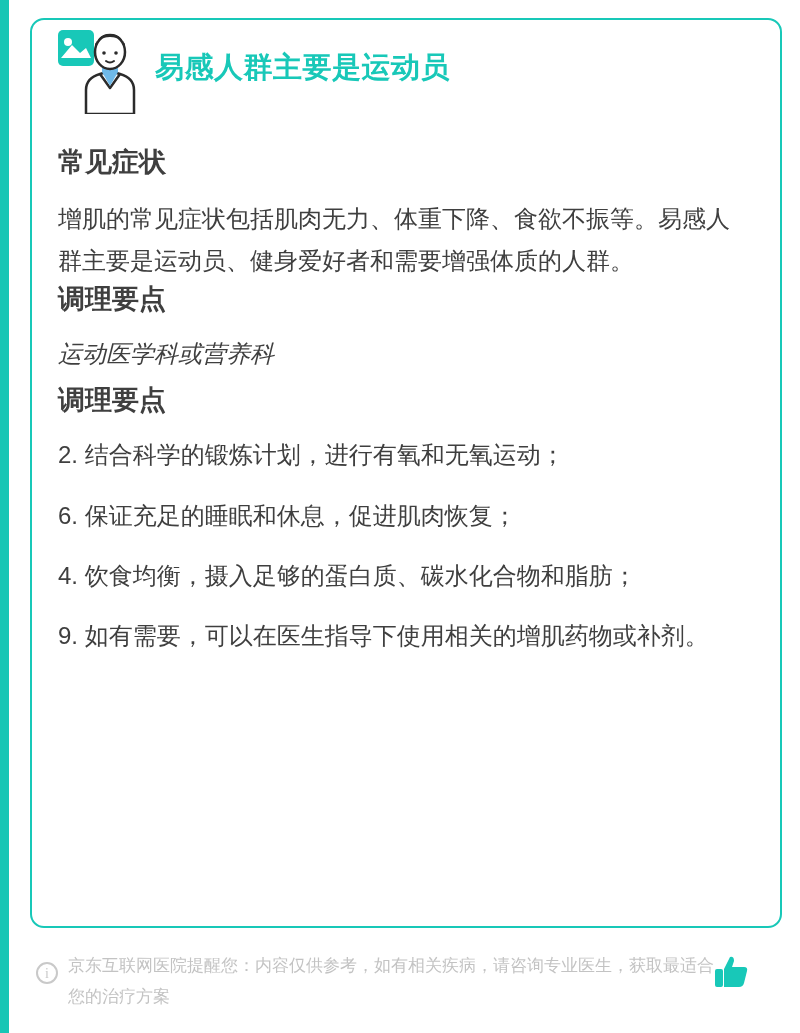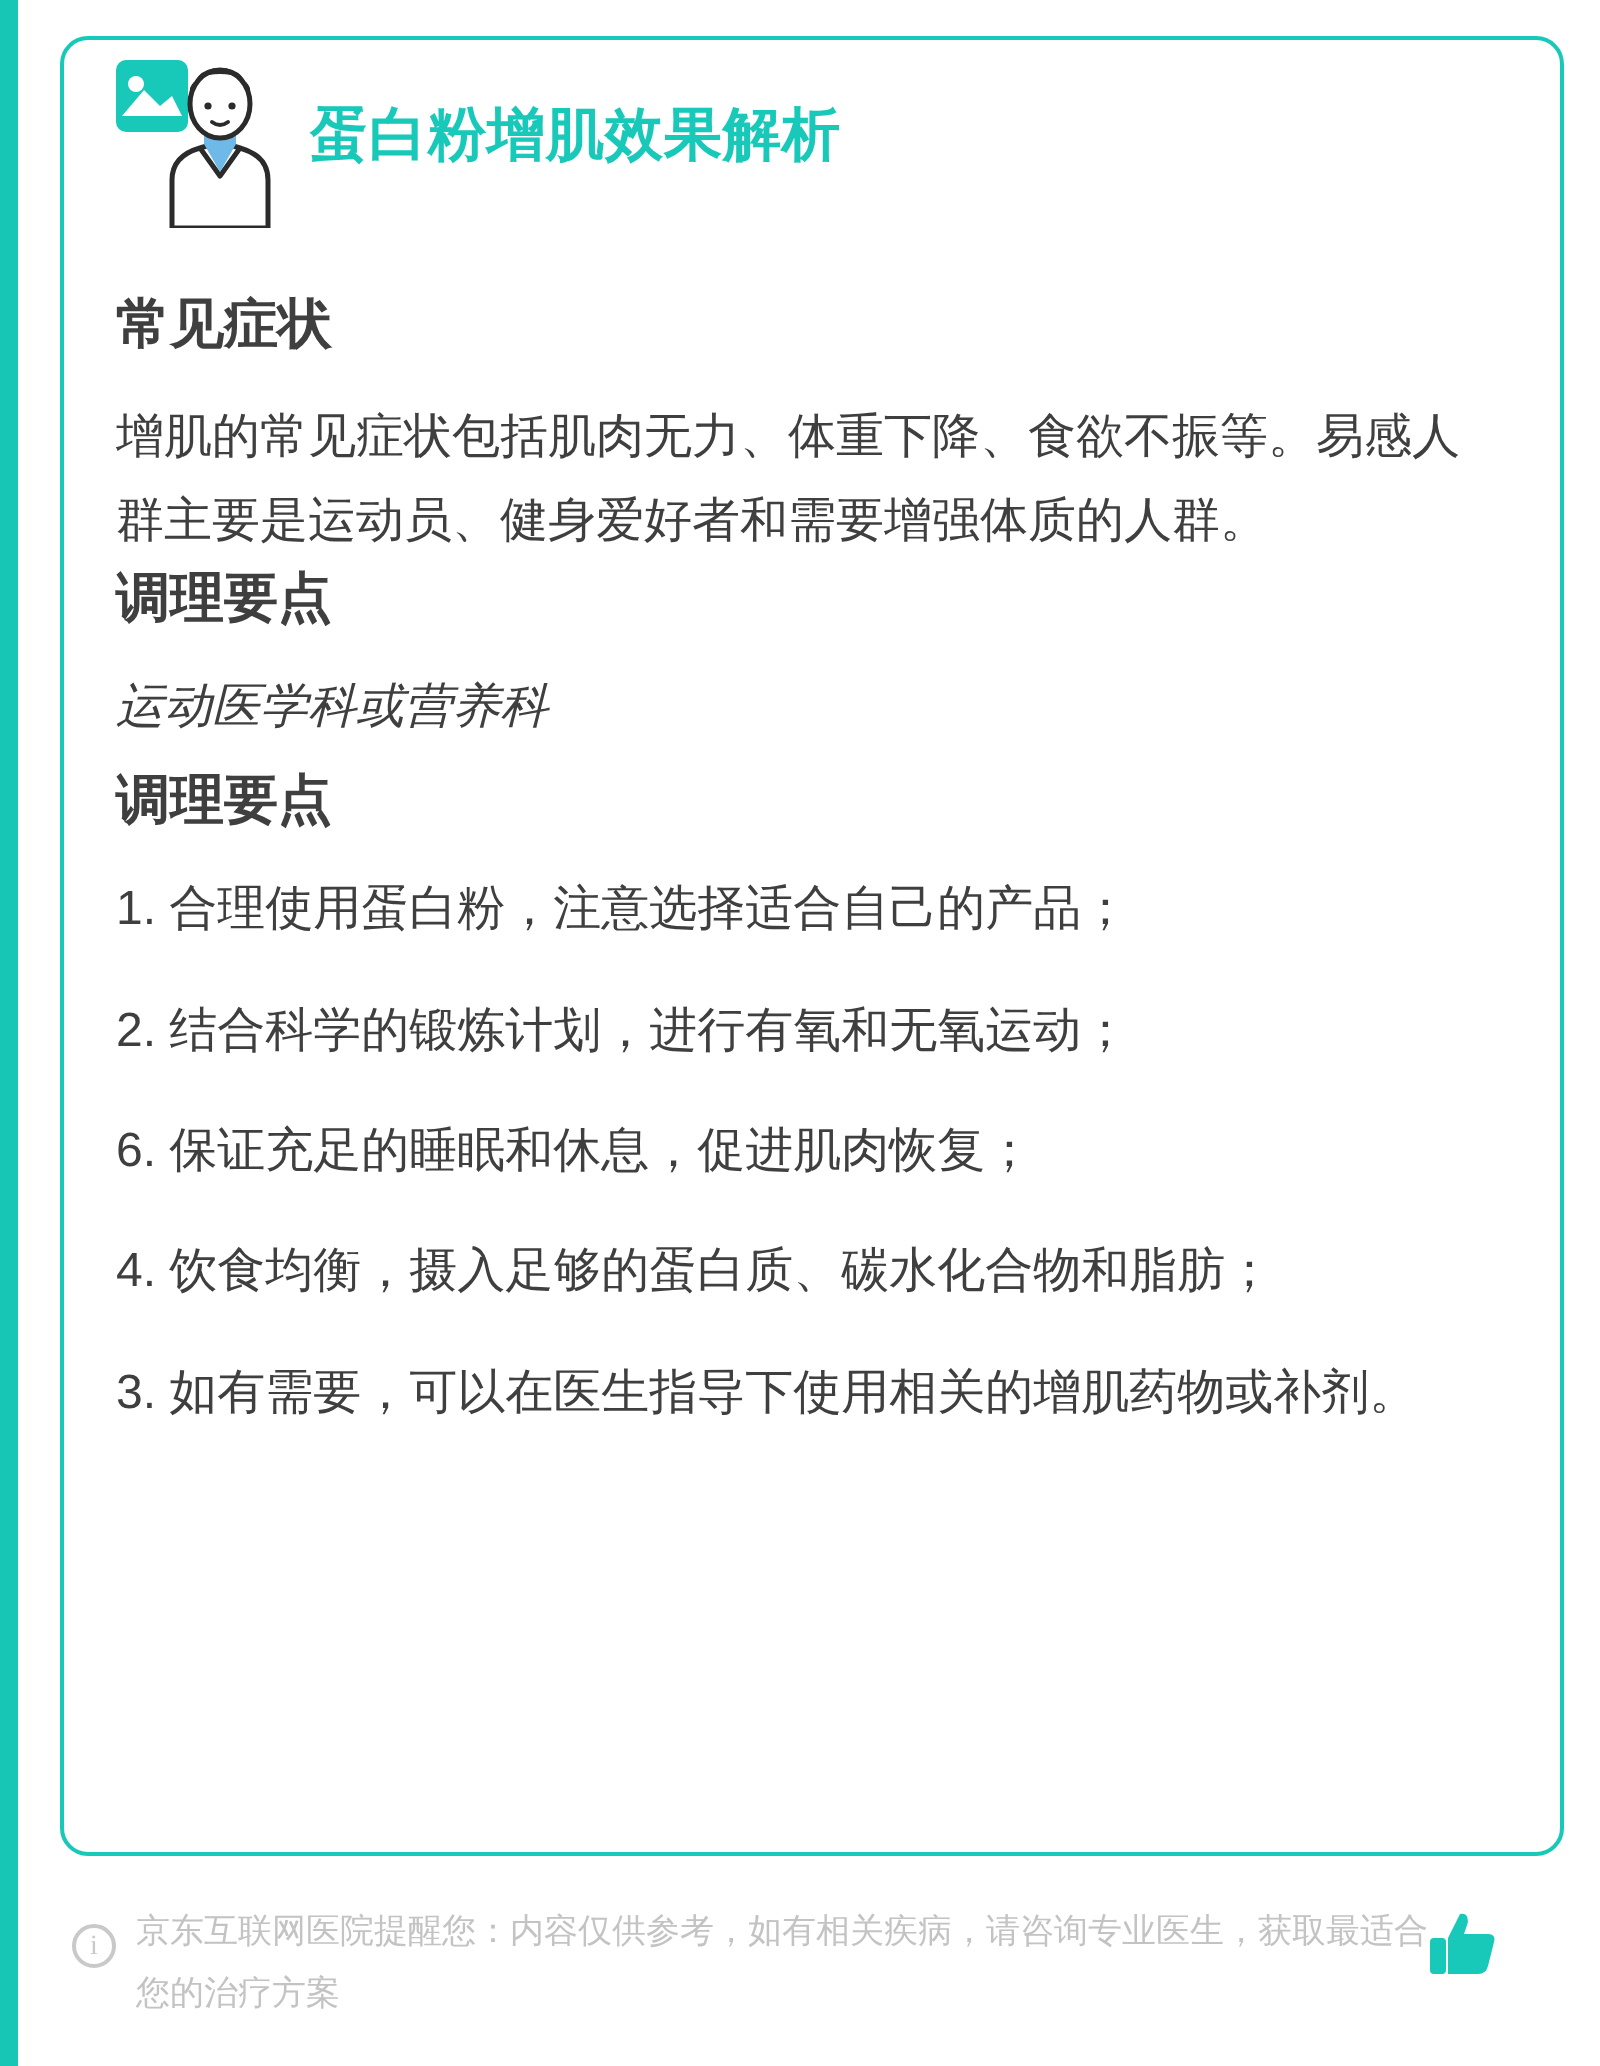--- a/index.html
+++ b/index.html
@@ -141,37 +141,36 @@
     <path d="M44 46 L54 60 L64 46" fill="none" stroke="#2b2b2b" stroke-width="2.5" stroke-linejoin="round"></path>
     <path d="M46 44 L54 58 L62 44 L62 36 L46 36 Z" fill="#6fb9e8"></path>
     <ellipse cx="54" cy="24" rx="15" ry="17" fill="#ffffff" stroke="#2b2b2b" stroke-width="2.5"></ellipse>
     <path d="M39 22 Q40 6 54 6 Q68 6 69 22 L69 16 Q66 9 54 9 Q42 9 39 16 Z" fill="#2b2b2b"></path>
     <circle cx="48" cy="25" r="1.8" fill="#2b2b2b"></circle>
     <circle cx="60" cy="25" r="1.8" fill="#2b2b2b"></circle>
     <path d="M50 33 Q54 36 58 33" fill="none" stroke="#2b2b2b" stroke-width="2" stroke-linecap="round"></path>
   </svg>
 </span>
 
-<div class="page-title">蛋白粉增肌效果解析</div>
+<div class="page-title">易感人群主要是运动员</div>
 
 <div class="content">
 
   <h2 class="section">常见症状</h2>
   <p class="body-text">增肌的常见症状包括肌肉无力、体重下降、食欲不振等。易感人群主要是运动员、健身爱好者和需要增强体质的人群。</p>
 
   <h2 class="section section-gap">调理要点</h2>
   <p class="dept-text">运动医学科或营养科</p>
 
   <h2 class="section section-gap">调理要点</h2>
   <ol class="points">
-    <li>1. 合理使用蛋白粉，注意选择适合自己的产品；</li>
     <li>2. 结合科学的锻炼计划，进行有氧和无氧运动；</li>
     <li>6. 保证充足的睡眠和休息，促进肌肉恢复；</li>
     <li>4. 饮食均衡，摄入足够的蛋白质、碳水化合物和脂肪；</li>
-    <li>3. 如有需要，可以在医生指导下使用相关的增肌药物或补剂。</li>
+    <li>9. 如有需要，可以在医生指导下使用相关的增肌药物或补剂。</li>
   </ol>
 
 </div>
 
 <div class="footer">
   <div class="footer-icon">i</div>
   <div class="footer-text">京东互联网医院提醒您：内容仅供参考，如有相关疾病，请咨询专业医生，获取最适合您的治疗方案</div>
   <span class="thumb-icon">
     <svg width="40" height="40" viewBox="0 0 40 40" xmlns="http://www.w3.org/2000/svg">
       <path d="M12 17 L18 5 Q22 4 22 9 L20 15 L32 15 Q36 15 35 19 L32 31 Q31 35 27 35 L12 35 Z" fill="#18c8b8"></path>

